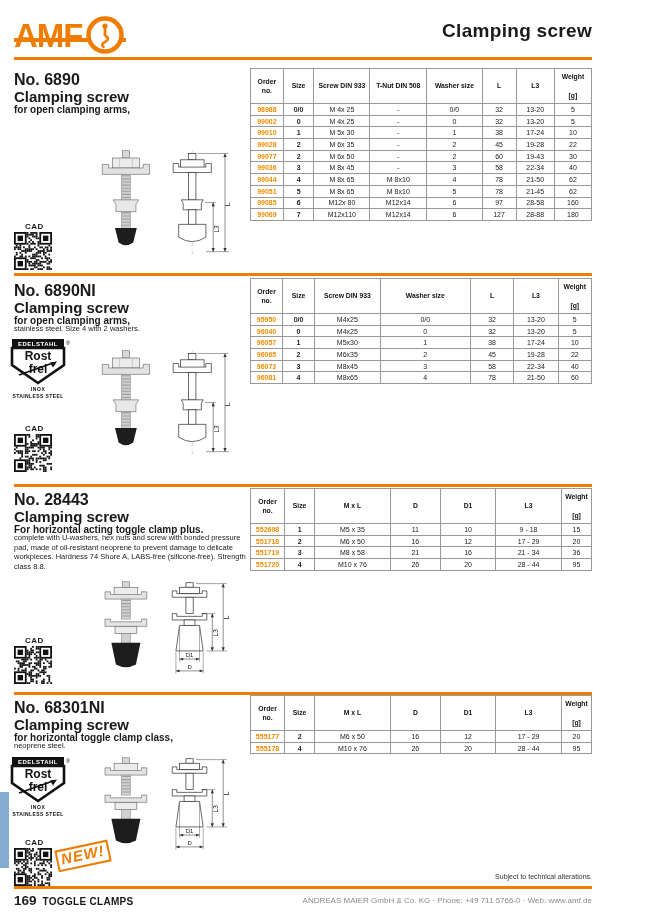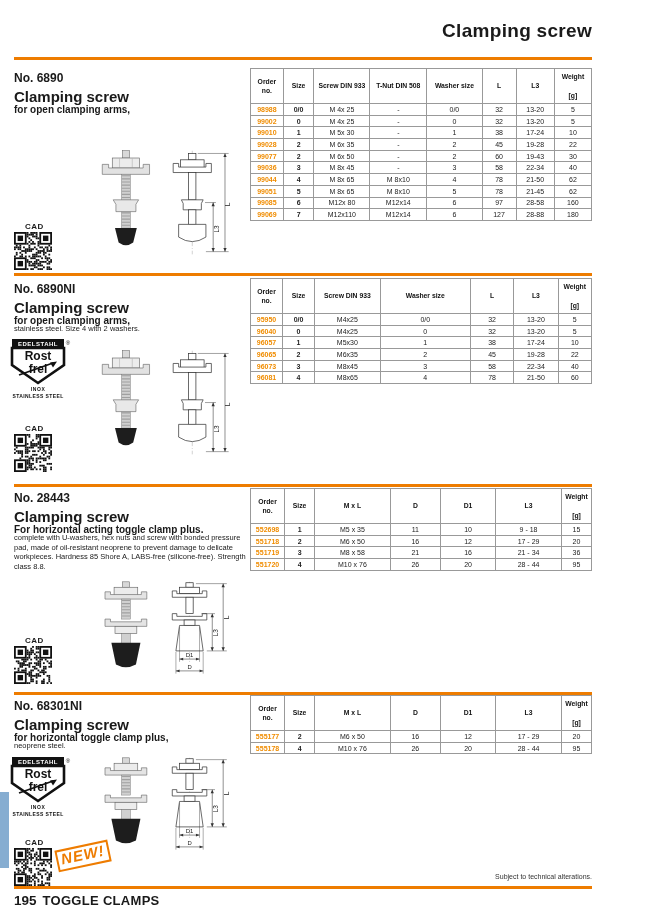--- a/index.html
+++ b/index.html
@@ -8,21 +8,21 @@
   .abs{position:absolute;}
 
   
   .page-title{top:20px;right:58px;font-size:19px;font-weight:bold;letter-spacing:.3px;}
   .rule{left:14px;width:578px;background:#EE7C00;}
   .rule.header{top:57px;height:3px;}
   .rule.divider{height:2.5px;}
   .rule.footer{top:886px;height:2.5px;}
 
   
-  .s-no{left:14px;font-size:12px;font-weight:bold;}
+  .s-no{left:14px;font-size:16px;font-weight:bold;}
   .s-head{left:14px;font-size:15px;font-weight:bold;}
   .s-intro{left:14px;font-size:10px;font-weight:bold;}
   .s-desc{left:14px;width:234px;font-size:7.5px;line-height:1.28;}
 
   
   .tblwrap{left:250px;width:342px;}
   table.ctab{width:100%;border-collapse:collapse;table-layout:fixed;border:1.4px solid #555;}
   .ctab th,.ctab td{border:0.8px solid #999;text-align:center;padding:0;overflow:hidden;}
   .ctab th{font-size:6.8px;font-weight:bold;white-space:pre-line;height:34px;vertical-align:middle;line-height:1.35;color:#111;}
   .ctab td{font-size:7px;height:10.7px;line-height:1;color:#222;}
@@ -35,31 +35,42 @@
 
   
   .new-stamp{border:2.2px solid #EE7C00;color:#EE7C00;font-weight:bold;font-style:italic;
              font-size:15px;line-height:1.1;padding:0 3px 1px 3px;transform:rotate(-12deg);
              letter-spacing:1px;background:#fff;}
 
   
   .foot-note{top:873px;right:58px;font-size:7px;color:#333;}
   .foot-left{left:14px;top:893px;display:flex;align-items:baseline;gap:6px;}
   .foot-num{font-size:13.5px;font-weight:bold;}
-  .foot-cat{font-size:13px;font-weight:bold;letter-spacing:.3px;}
+  .foot-cat{font-size:10px;font-weight:bold;letter-spacing:.3px;}
   .foot-co{top:896px;right:58px;font-size:8px;color:#8a8a8a;}
 
   .blue-tab{left:0;top:792px;width:9px;height:76px;background:#86ADD1;}
   svg text{font-family:"Liberation Sans",sans-serif;}
 </style>
 </head>
 <body>
 
 <div class="page">
 
+  <div class="abs" style="left:14px;top:14px">
+    <svg width="112" height="44" viewBox="0 0 112 44">
+      <rect x="0" y="24" width="76" height="4" fill="#EE7C00"></rect>
+      <text x="0" y="33" font-size="33" font-weight="bold" fill="#EE7C00" letter-spacing="-1">AMF</text>
+      <circle cx="91" cy="21" r="16.5" fill="#fff" stroke="#EE7C00" stroke-width="4.5"></circle>
+      <rect x="106" y="24" width="6" height="4" fill="#EE7C00"></rect>
+      <circle cx="91" cy="12" r="2.6" fill="#EE7C00"></circle>
+      <rect x="89.6" y="14" width="2.8" height="8" fill="#EE7C00"></rect>
+      <path d="M91,22 q6,2.5 0,6 q-5.5,2.5 -0.5,5.5" fill="none" stroke="#EE7C00" stroke-width="2.6"></path>
+    </svg>
+  </div>
   <div class="abs page-title">Clamping screw</div>
   <div class="abs rule header"></div>
 
   <div class="abs s-no" style="top:71px">No. 6890</div>
   <div class="abs s-head" style="top:88px">Clamping screw</div>
   <div class="abs s-intro" style="top:104px">for open clamping arms,</div>
   <div class="abs" style="left:85px;top:148px">
   <svg width="150" viewBox="0 0 165 122">
     <g>
       <rect x="41" y="3" width="8" height="8" fill="#d8d8d8" stroke="#666" stroke-width="0.6"></rect>
@@ -660,21 +671,21 @@
           </tr>
         </tbody>
       </table>
     </div>
 
   <div class="abs rule divider" style="top:484px"></div>
 
   <div class="abs s-no" style="top:491px">No. 28443</div>
   <div class="abs s-head" style="top:508px">Clamping screw</div>
   <div class="abs s-intro" style="top:524px">For horizontal acting toggle clamp plus.</div>
-  <div class="abs s-desc" style="top:533px">complete with U-washers, hex nuts and screw with bonded pressure pad, made of oil-resistant neoprene to prevent damage to delicate workpieces. Hardness 85 Shore A, LABS-free (silicone-free). Strength class 8.8.</div>
+  <div class="abs s-desc" style="top:533px">complete with U-washers, hex nuts and screw with bonded pressure pad, made of oil-resistant neoprene to prevent damage to delicate workpieces. Hardness 74 Shore A, LABS-free (silicone-free). Strength class 8.8.</div>
   <div class="abs" style="left:85px;top:580px">
   <svg width="150" viewBox="0 0 165 112">
     <g>
       <rect x="41" y="2" width="8" height="6" fill="#d8d8d8" stroke="#666" stroke-width="0.6"></rect>
       <rect x="32" y="8" width="26" height="9" fill="#ececec" stroke="#666" stroke-width="0.7"></rect>
       <path d="M22,13 v8 h46 v-8 h-6 v3 h-34 v-3 z" fill="#e4e4e4" stroke="#666" stroke-width="0.7"></path>
       <rect x="40" y="21" width="10" height="22" fill="#d0d0d0" stroke="#777" stroke-width="0.5"></rect>
       <line x1="45" y1="22" x2="45" y2="42" stroke="#a0a0a0" stroke-width="9" stroke-dasharray="1.2 2.2"></line>
       <path d="M22,43 v8 h46 v-8 h-6 v3 h-34 v-3 z" fill="#e4e4e4" stroke="#666" stroke-width="0.7"></path>
       <rect x="33" y="51" width="24" height="8" fill="#ececec" stroke="#666" stroke-width="0.7"></rect>
@@ -924,21 +935,21 @@
             <td>95</td>
           </tr>
         </tbody>
       </table>
     </div>
 
   <div class="abs rule divider" style="top:692px"></div>
 
   <div class="abs s-no" style="top:699px">No. 68301NI</div>
   <div class="abs s-head" style="top:716px">Clamping screw</div>
-  <div class="abs s-intro" style="top:732px">for horizontal toggle clamp plus,</div>
+  <div class="abs s-intro" style="top:732px">for horizontal toggle clamp class,</div>
   <div class="abs s-desc" style="top:741px">neoprene steel.</div>
   <div class="abs" style="left:9px;top:756px">
   <svg width="64" height="64" viewBox="0 0 64 64">
     <rect x="3" y="1" width="52" height="9" fill="#111"></rect>
     <text x="29" y="8" font-size="6" font-weight="bold" fill="#fff" text-anchor="middle" letter-spacing="0.5">EDELSTAHL</text>
     <text x="59" y="7" font-size="6" fill="#111" text-anchor="middle">®</text>
     <path d="M3,10 L55,10 L55,27 L29,45 L3,27 Z" fill="#fff" stroke="#111" stroke-width="2.6"></path>
     <text x="29" y="22" font-size="12" font-weight="bold" fill="#111" text-anchor="middle">Rost</text>
     <text x="29" y="35" font-size="12" font-weight="bold" fill="#111" text-anchor="middle">frei</text>
     <line x1="10" y1="37" x2="44" y2="25" stroke="#111" stroke-width="1.8"></line>
@@ -1187,17 +1198,18 @@
           </tr>
         </tbody>
       </table>
     </div>
 
   <div class="abs blue-tab"></div>
 
   <div class="abs foot-note">Subject to technical alterations.</div>
   <div class="abs rule footer"></div>
   <div class="abs foot-left">
-    <span class="foot-num">195</span>
+    <span class="foot-num">169</span>
     <span class="foot-cat">TOGGLE CLAMPS</span>
   </div>
+  <div class="abs foot-co">ANDREAS MAIER GmbH &amp; Co. KG · Phone: +49 711 5766-0 · Web: www.amf.de</div>
 
 </div>
 
 </body></html>

